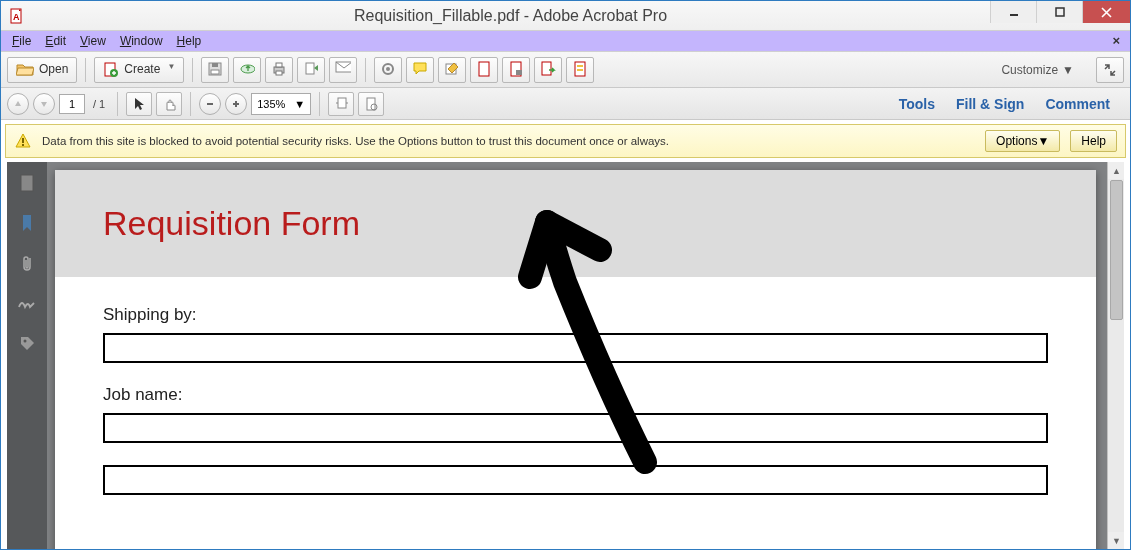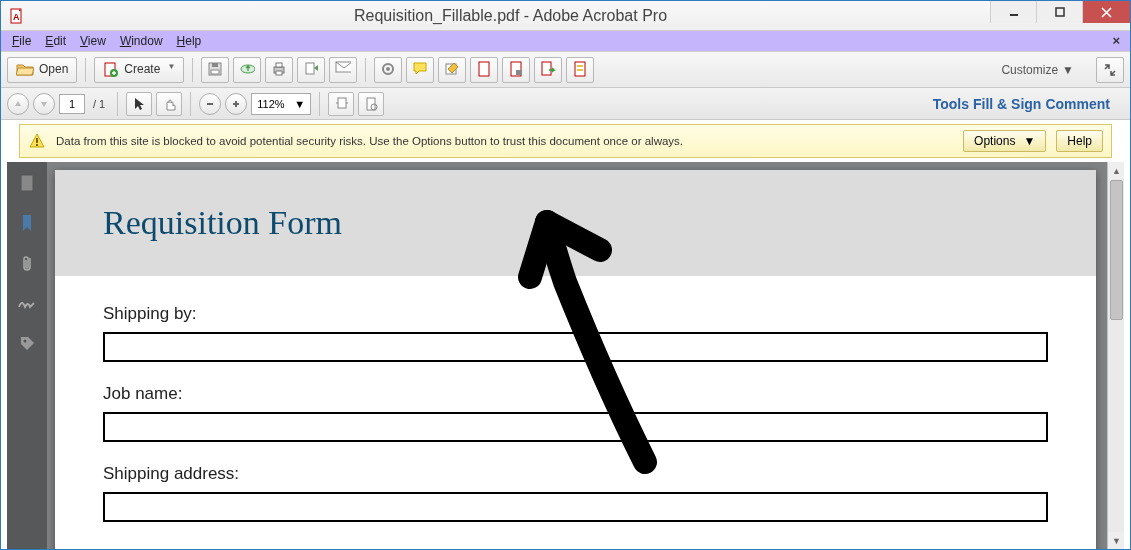--- a/index.html
+++ b/index.html
@@ -113,42 +113,42 @@
   .page-input {
     width: 26px; height: 20px; border: 1px solid #aaa;
     background: #fff; text-align: center; font-size: 11px;
   }
   .page-total { font-size: 11px; color: #444; padding: 0 4px; }
   .zoom-select {
     width: 60px; height: 22px; border: 1px solid #aaa;
     background: #fff; display:flex; align-items:center;
     padding: 0 5px; font-size: 11px; justify-content:space-between;
   }
-  .right-links { margin-left: auto; display: flex; gap: 4px; padding-right: 14px; }
+  .right-links { margin-left: auto; display: flex; gap: 21px; padding-right: 14px; }
   .right-link { color: #2a62a8; font-size: 14px; font-weight: 600; }
   
   .infobar {
     height: 34px;
     background: linear-gradient(to bottom, #fffde5, #fdf6c4);
     border: 1px solid #d7c96a;
-    margin: 4px 18px;
+    margin: 4px 4px;
     display: flex; align-items: center;
     padding: 0 8px;
     gap: 10px;
   }
   .warn-icon {
     width: 18px; height: 18px;
   }
   .infobar-text { font-size: 11.5px; color: #333; flex: 1; }
   .infobar-btn {
     padding: 3px 10px;
     border: 1px solid #c9bb5e;
     background: linear-gradient(to bottom,#fffef0,#f3e9a8);
     border-radius: 2px; font-size: 12px;
-    display:flex; align-items:center; gap:8px;
+    display:flex; align-items:center; gap:0;
   }
   
   .doc-wrap {
     display: flex;
     height: calc(100% - 30px - 21px - 36px - 32px - 42px);
     background: #56585a;
     margin: 0 6px 0 6px;
     position: relative;
   }
   .nav-rail {
@@ -176,23 +176,23 @@
     width: calc(100% - 28px);
     min-height: 600px;
     box-shadow: 0 2px 8px rgba(0,0,0,.4);
     position: relative;
   }
   .page-header {
     background: #dcdcdc;
     padding: 34px 0 34px 48px;
   }
   .page-title {
-    font-family: Liberation Serif, serif;
+    font-family: Liberation Sans, sans-serif;
     font-size: 34px;
-    color: #0c4a6e;
+    color: #b91c1c;
     font-weight: 400;
   }
   .form-body { padding: 28px 48px 0 48px; }
   .field-label {
     font-family: Arial, sans-serif;
     font-size: 17px; color: #222; margin-bottom: 8px;
   }
   .field-input {
     width: 100%; height: 30px;
     border: 2px solid #000; background: #fff;
@@ -393,21 +393,21 @@
         <rect x="2" y="4" width="6" height="2" fill="#666"></rect>
       </svg>
   </div>
   <div class="round-btn">
     <svg width="10" height="10">
         <rect x="2" y="4" width="6" height="2" fill="#666"></rect>
         <rect x="4" y="2" width="2" height="6" fill="#666"></rect>
       </svg>
   </div>
   <div class="zoom-select">
-    <span>112%</span>
+    <span>135%</span>
     <span class="caret">▼</span>
   </div>
   <div class="sep"></div>
   <div class="tb-btn icon-only" style="width:26px;height:24px">
     <svg width="16" height="14">
         <rect x="4" y="2" width="8" height="10" fill="#fff" stroke="#888"></rect>
         <path d="M2 7 h2 M12 7 h2" stroke="#888"></path>
       </svg>
   </div>
   <div class="tb-btn icon-only" style="width:26px;height:24px">
@@ -473,21 +473,20 @@
   <div class="doc-scroll">
     <div class="page">
       <div class="page-header">
         <div class="page-title">Requisition Form</div>
       </div>
       <div class="form-body">
         <div class="field-label">Shipping by:</div>
         <div class="field-input"></div>
         <div class="field-label">Job name:</div>
         <div class="field-input"></div>
-        <div class="field-label">Shipping address:</div>
         <div class="field-input"></div>
       </div>
 
       <svg class="annotation-arrow" width="200" height="300">
         <path d="M 160 280 Q 120 200 80 100 Q 70 70 62 40" stroke="#000" stroke-width="24" fill="none" stroke-linecap="round"></path>
         <path d="M 62 40 L 45 95 M 62 40 L 115 68" stroke="#000" stroke-width="24" fill="none" stroke-linecap="round"></path>
         <path d="M 50 50 Q 65 30 90 48 Q 75 35 55 60 Z" fill="#000"></path>
       </svg>
     </div>
     <div class="scrollbar">

